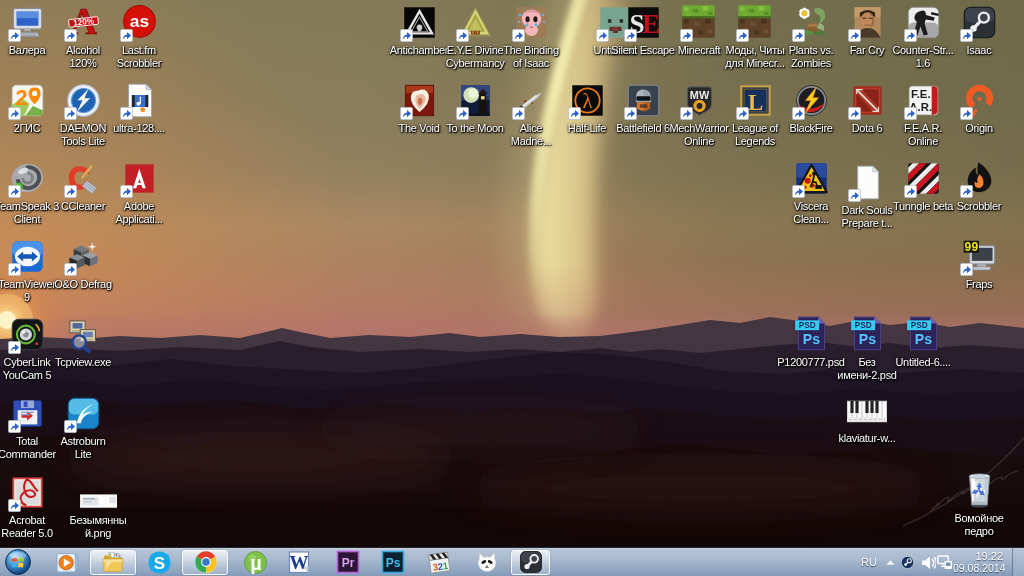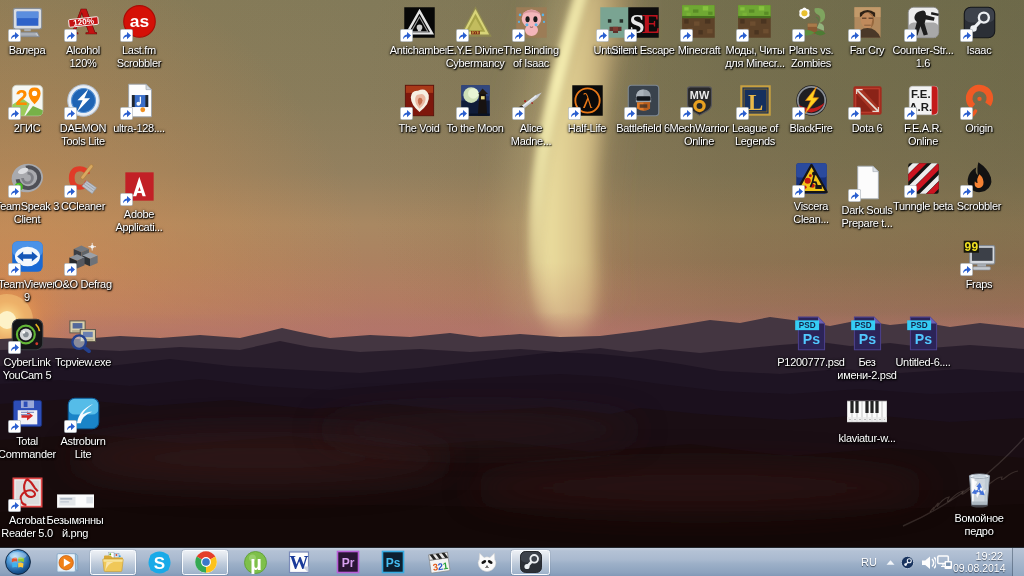--- a/index.html
+++ b/index.html
@@ -600,21 +600,21 @@
 <rect x="19" y="2" width="3" height="16" rx="1.4" fill="#d8a860" stroke="#a87830" stroke-width=".4" transform="rotate(38 19 10)"></rect>
 <path d="M20,19 L29,25.5 L25,31 L15.5,24 Z" fill="#bcc2cc" stroke="#8a9098" stroke-width=".6"></path>
 <path d="M17,22 L26.5,28.8 M18.8,20.5 L28,27.2" stroke="#9aa0a8" stroke-width=".8"></path>
       </svg>
       <svg class="sc" viewBox="0 0 13 13">
         <use href="#shortcut"></use>
       </svg>
     </div>
     <div class="lb">CCleaner</div>
   </div>
-<div class="ic" style="left:101px;top:168px">
+<div class="ic" style="left:101px;top:160px">
     <div class="ig" style="width:37px;height:37px">
       <svg class="m" width="37" height="37" viewBox="0 0 34 34">
         <rect x="4" y="4" width="26" height="26" fill="#c22026"></rect>
 <path d="M11,26 L16.8,8 L22.8,26 L19.8,26 L17,17.5 L14,26 Z" fill="#fff"></path>
 <rect x="14.8" y="21" width="4.4" height="2" fill="#fff"></rect>
       </svg>
       <svg class="sc" viewBox="0 0 13 13">
         <use href="#shortcut"></use>
       </svg>
     </div>
@@ -851,21 +851,21 @@
         <rect x="4" y="4" width="26" height="26" fill="#f0f0f0" stroke="#e04848" stroke-width="1.6"></rect>
 <rect x="6" y="6" width="22" height="22" fill="#dcdcdc"></rect>
 <path d="M16.5,4.5 Q12.5,10 14.5,16 Q16.5,22 21.5,21 Q25.5,19.5 23,16.5 Q20,13.5 14.5,16.5 Q9,20 11.5,25.5 Q13,28.5 16,28.5 M16.5,4.5 Q20.5,7 23.5,12.5 L26.5,16" stroke="#c41e1e" stroke-width="1.9" fill="none"></path>
       </svg>
       <svg class="sc" viewBox="0 0 13 13">
         <use href="#shortcut"></use>
       </svg>
     </div>
     <div class="lb">Acrobat<br>Reader 5.0</div>
   </div>
-<div class="ic" style="left:37px;top:474px">
+<div class="ic" style="left:60px;top:474px">
     <div class="ig" style="width:37px;height:37px">
       <svg class="m" width="37" height="37" viewBox="0 0 34 34">
         <rect x="0" y="19" width="35" height="12" fill="#fcfcfc" stroke="#b8b8b8" stroke-width=".6"></rect>
 <rect x="2" y="21" width="15" height="8" fill="#e4e7ea"></rect>
 <rect x="3" y="22" width="11" height="1.6" fill="#aeb8c4"></rect>
         <rect x="3" y="25" width="8" height="1.2" fill="#c2cad4"></rect>
 <rect x="27" y="21" width="6" height="6" fill="#dfe3e8"></rect>
       </svg>
     </div>
     <div class="lb">Безымянны<br>й.png</div>

